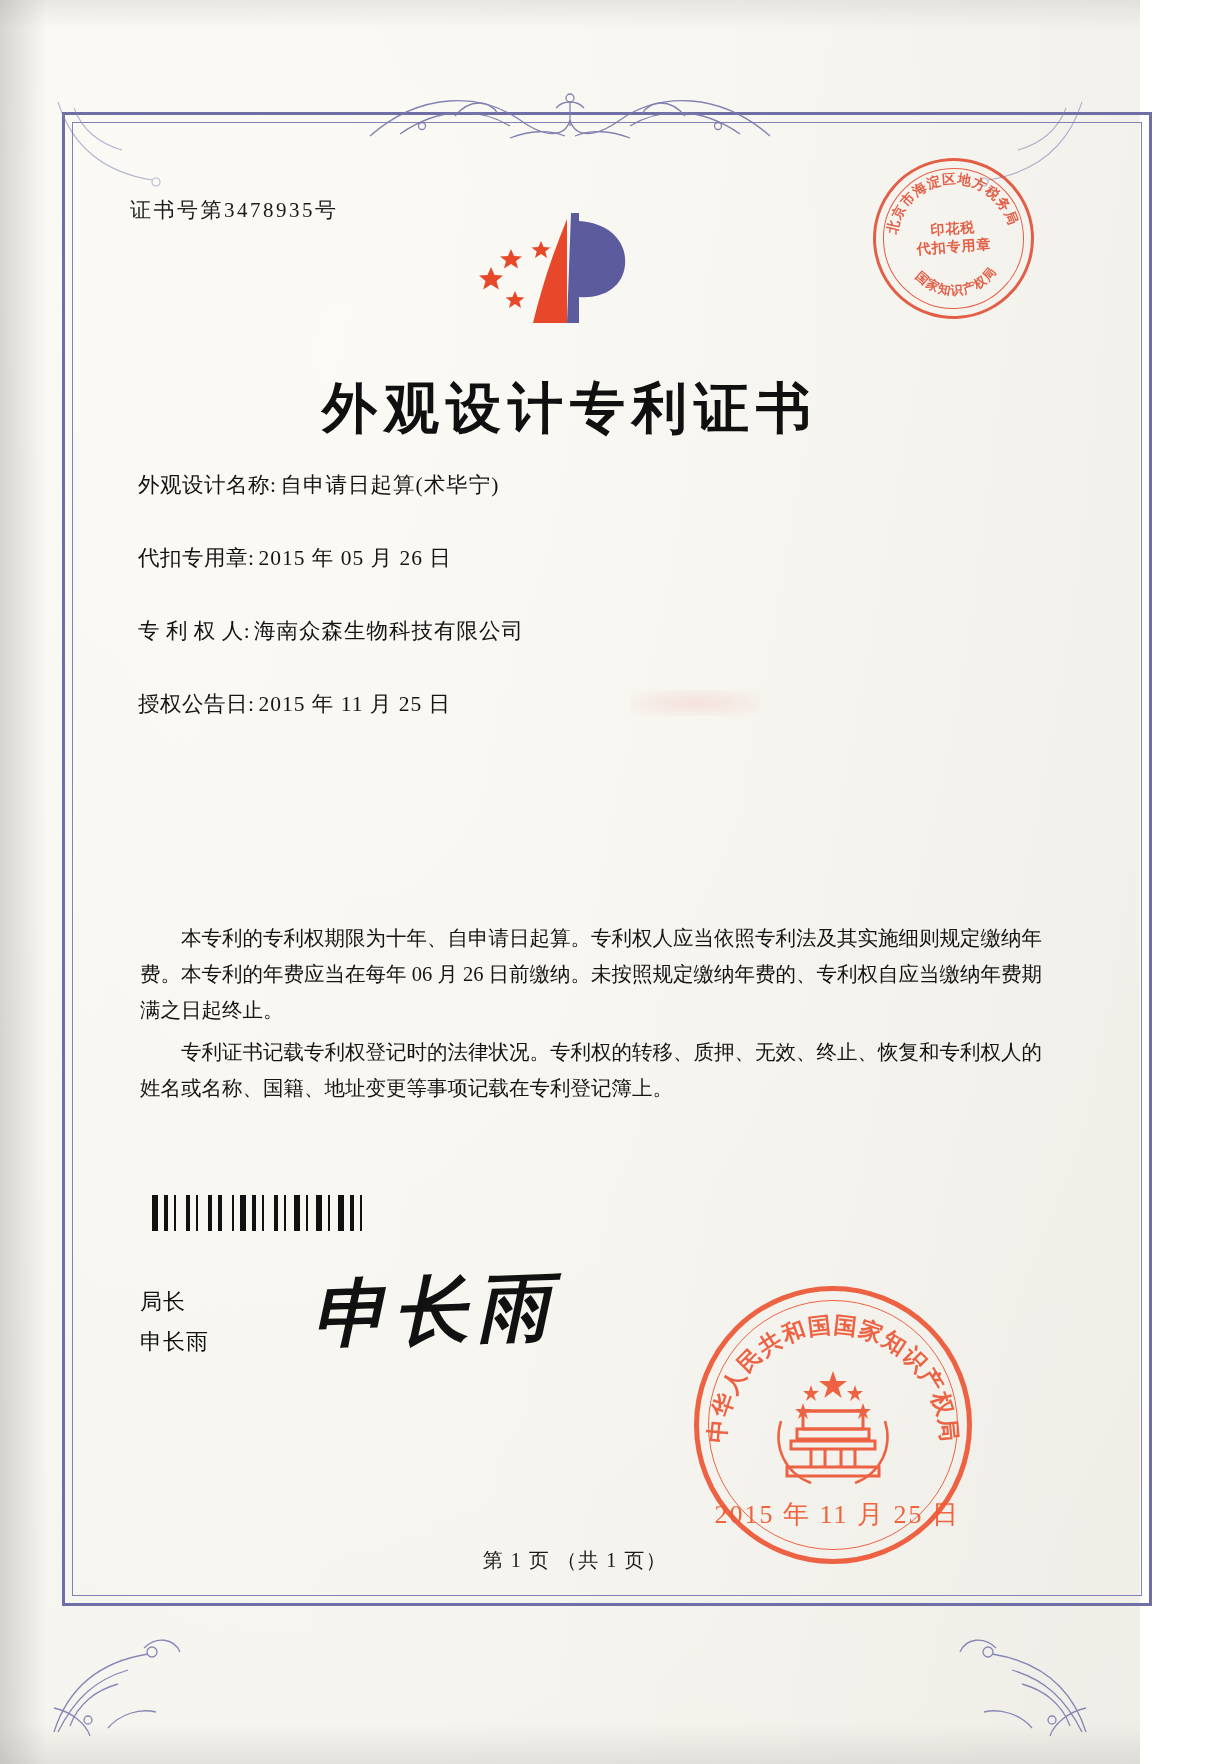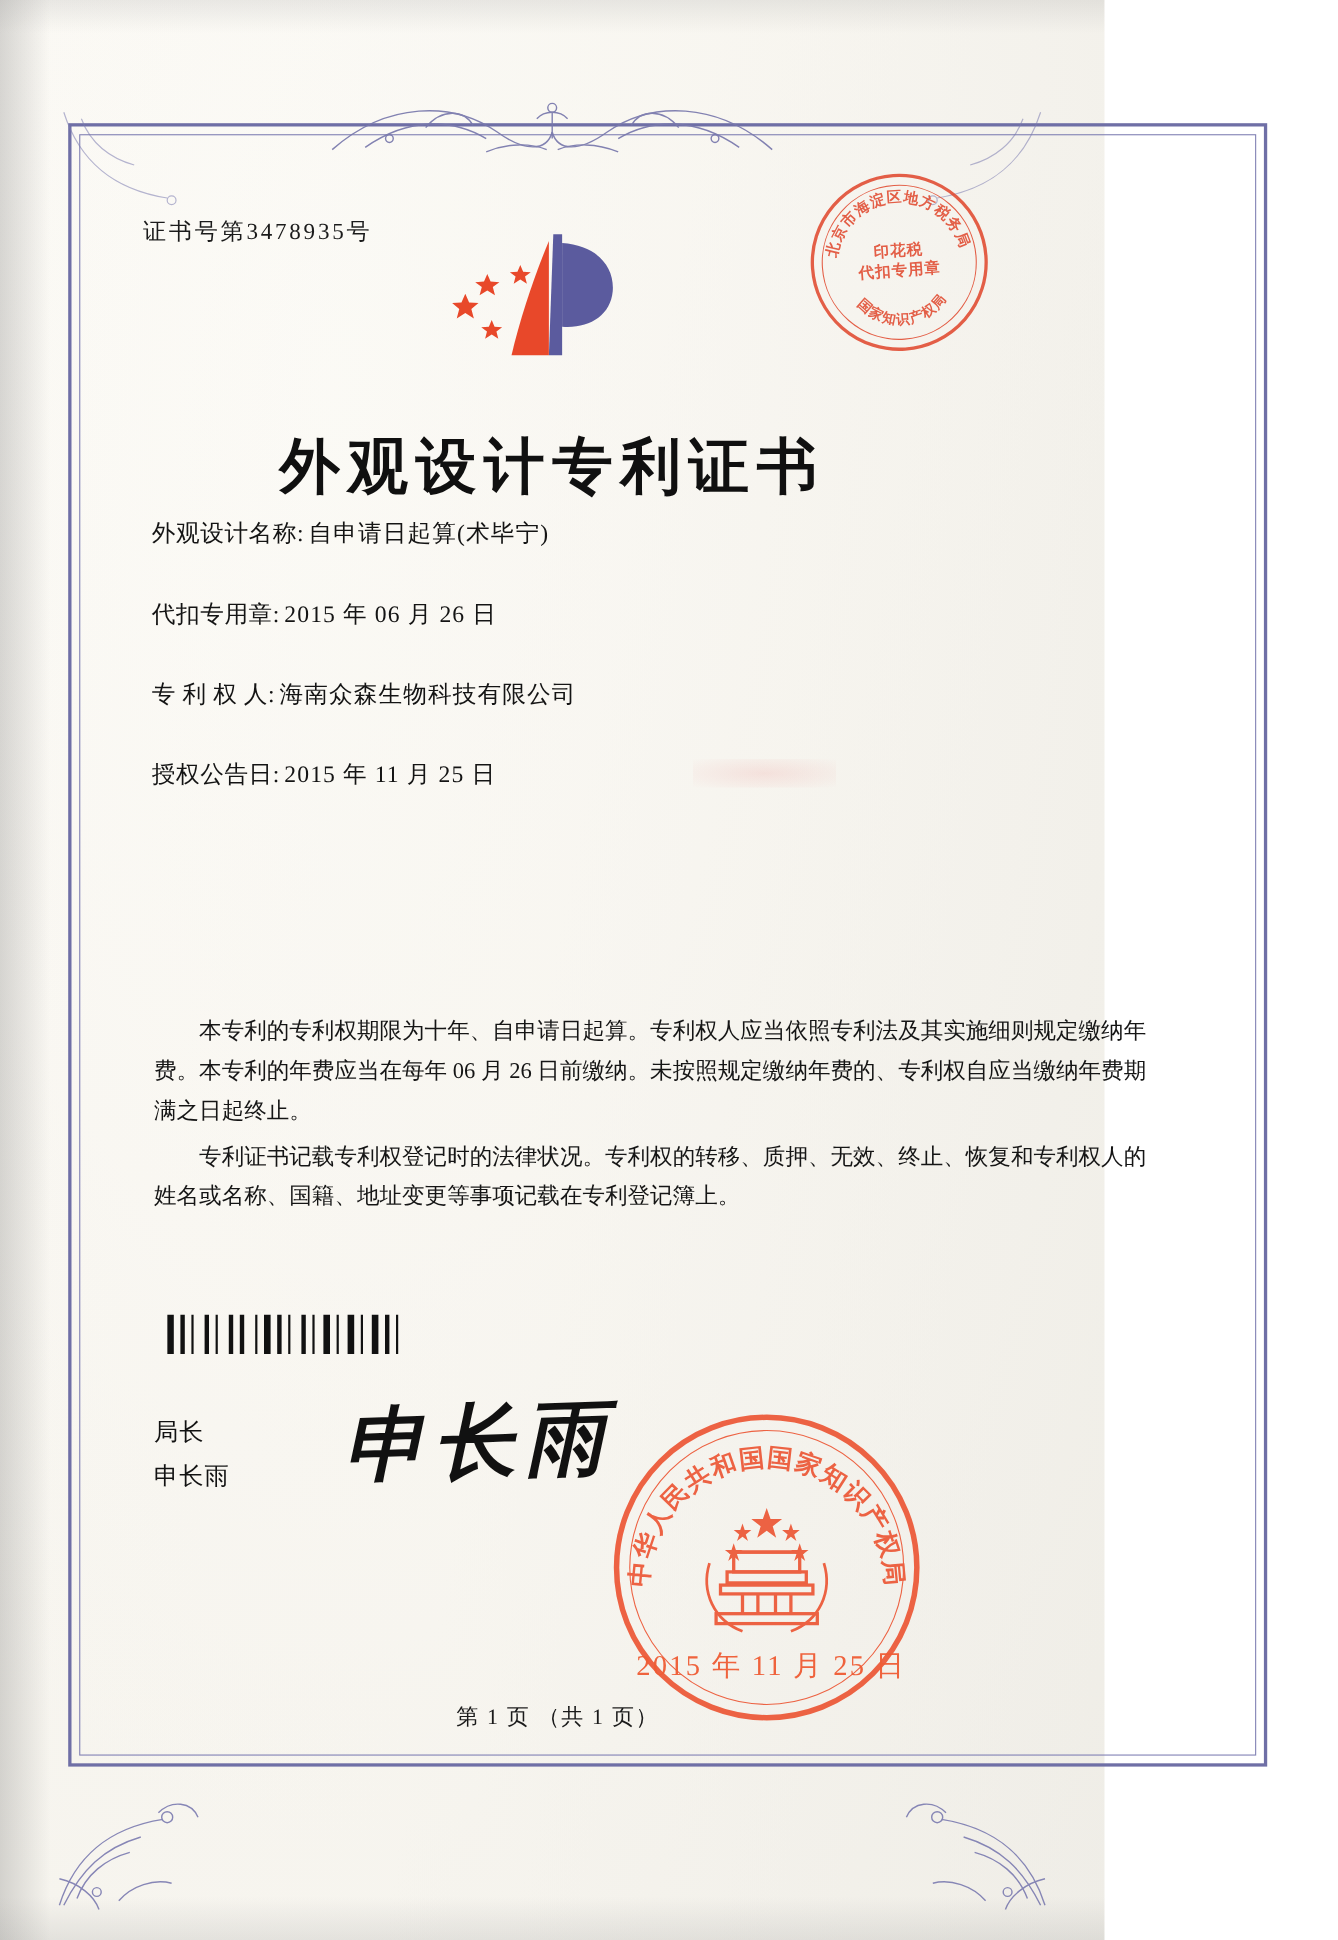--- a/index.html
+++ b/index.html
@@ -10,21 +10,21 @@
   body {
     width: 1216px;
     height: 1764px;
     font-family: "Liberation Serif", "DejaVu Serif", serif;
     overflow: hidden;
   }
 
   
   .page {
     position: relative;
-    width: 1004px;
+    width: 1140px;
     height: 1764px;
     background:
       radial-gradient(ellipse at 30% 20%, #fdfcf8 0%, #faf8f3 40%, #f3f1ea 100%);
   }
   .paper-tint {
     position: absolute;
     inset: 0;
     background:
       linear-gradient(100deg, rgba(255,255,255,0.0) 0%, rgba(246,244,238,0.5) 50%, rgba(236,234,228,0.55) 100%);
     pointer-events: none;
@@ -102,21 +102,21 @@
     left: 50%;
     transform: translateX(-50%);
     top: 205px;
     width: 190px;
     height: 125px;
   }
 
   .title {
     position: absolute;
     left: 0; right: 0;
-    top: 388px;
+    top: 372px;
     text-align: center;
     font-size: 55px;
     font-weight: 700;
     letter-spacing: 7px;
     color: #101010;
     font-family: "DejaVu Serif", "Liberation Serif", serif;
   }
 
   
   .stamp-tax {
@@ -412,21 +412,21 @@
 
   <div class="smudge"></div>
 
   <div class="fields">
     <div class="field-row">
       <span class="field-label">外观设计名称:</span>
       <span class="field-value">自申请日起算(术毕宁)</span>
     </div>
     <div class="field-row">
       <span class="field-label">代扣专用章:</span>
-      <span class="field-value">2015 年 06 月 26 日</span>
+      <span class="field-value">2015 年 05 月 26 日</span>
     </div>
     <div class="field-row">
       <span class="field-label">专 利 权 人:</span>
       <span class="field-value">海南众森生物科技有限公司</span>
     </div>
     <div class="field-row">
       <span class="field-label">授权公告日:</span>
       <span class="field-value">2015 年 11 月 25 日</span>
     </div>
   </div>

